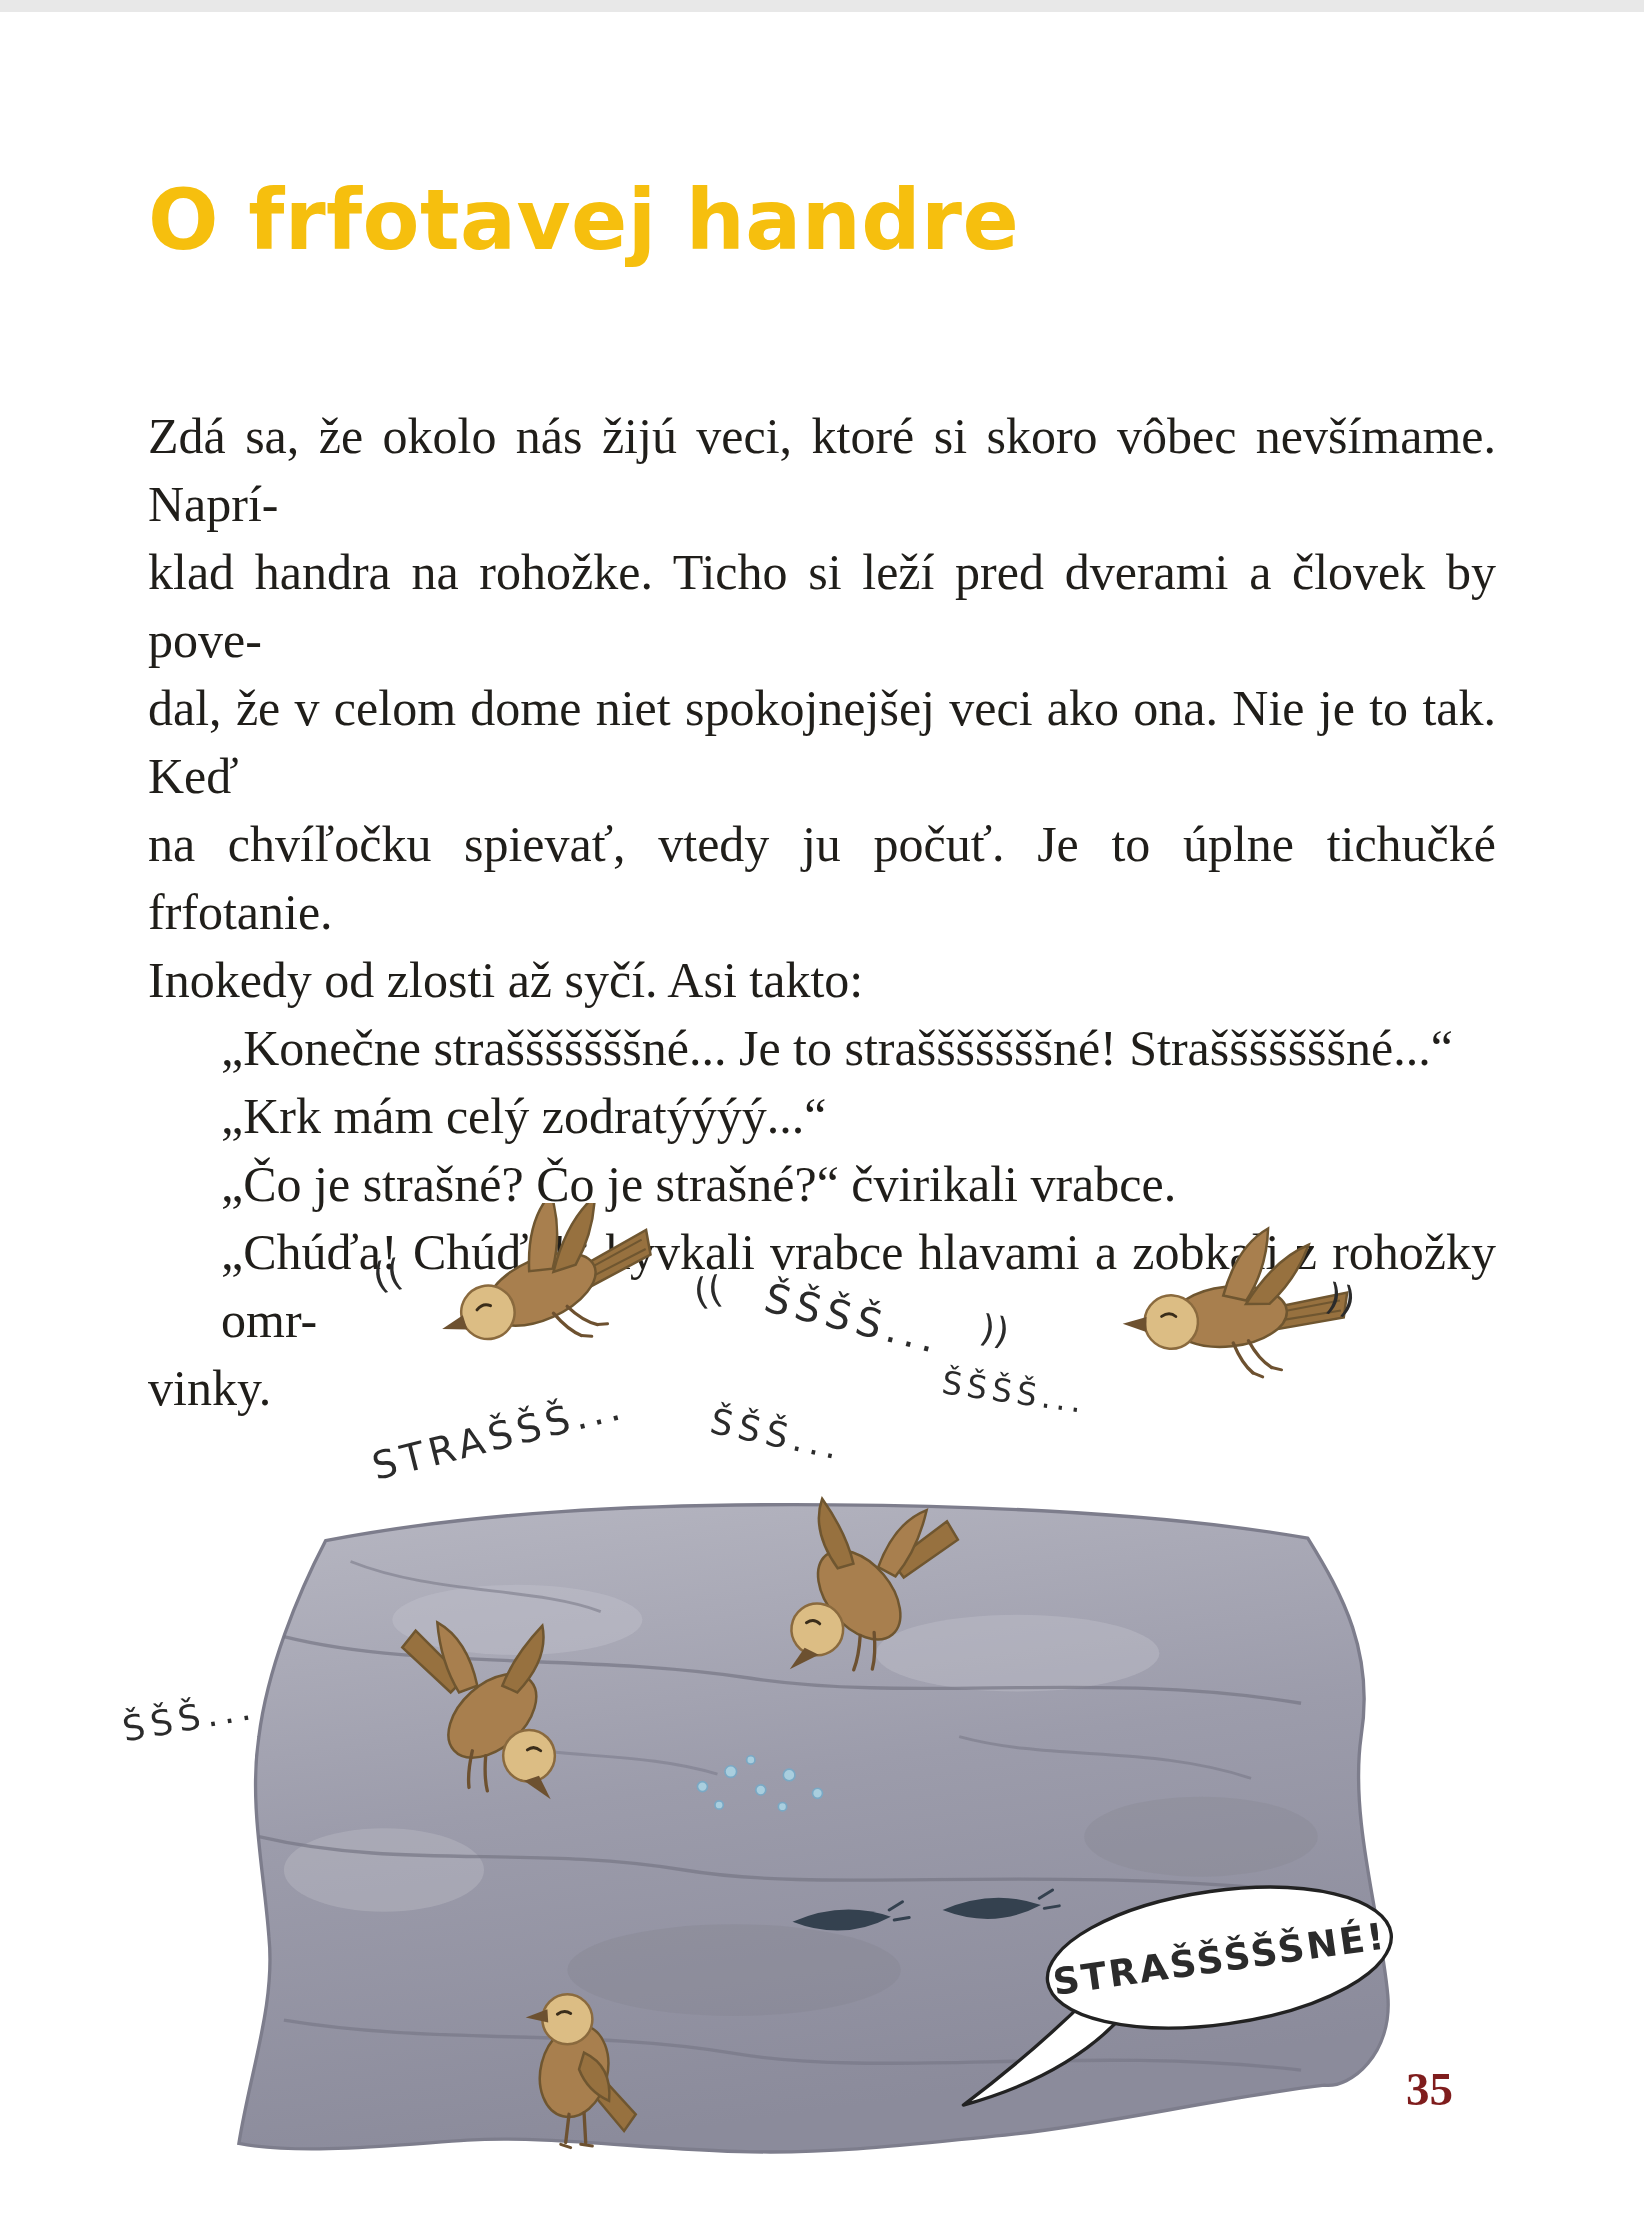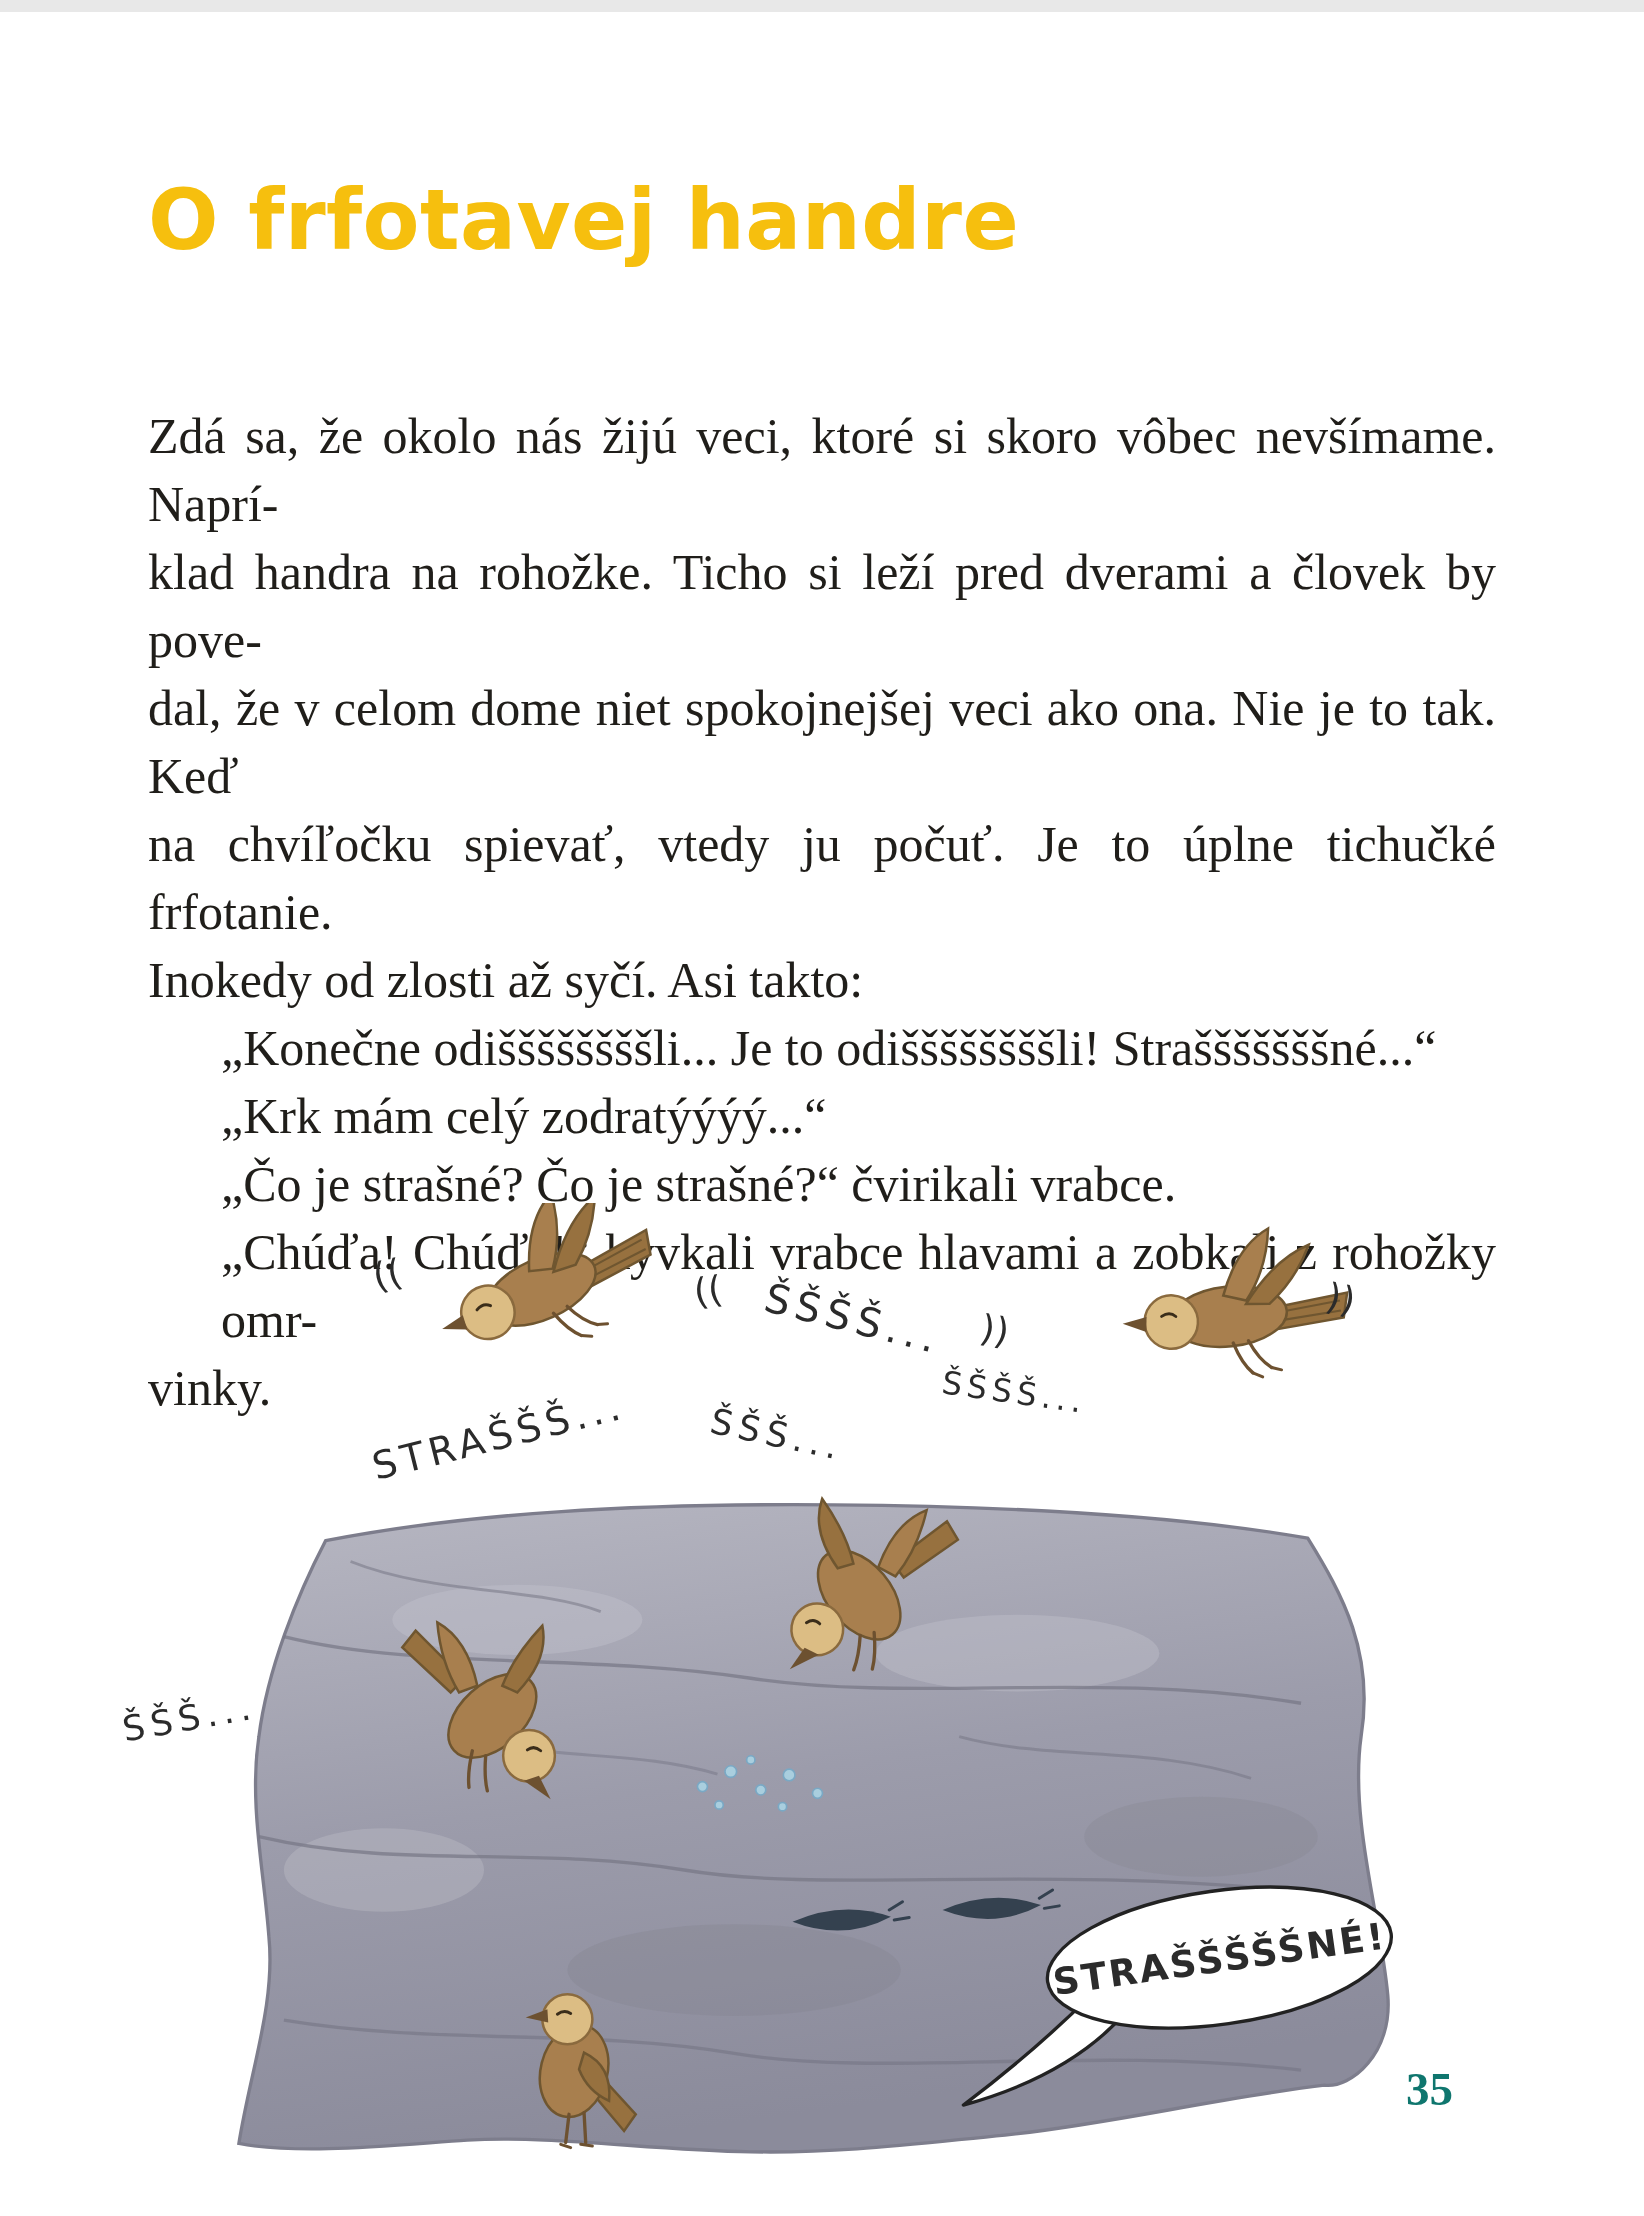--- a/index.html
+++ b/index.html
@@ -23,39 +23,39 @@
     font-size:50px;line-height:68px;
   }
   .line{min-height:68px;}
   .just{text-align:justify;text-align-last:justify;}
   .indent{padding-left:73px;}
   .illustration{
     position:absolute;left:0;top:1191px;width:1645px;height:1013px;
   }
   .page-number{
     position:absolute;left:1406px;top:2050px;
-    font-size:47px;font-weight:700;color:#0f766e;
+    font-size:47px;font-weight:700;color:#7f1d1d;
     font-family:"Liberation Serif",serif;
   }
   svg text{user-select:none;}
 </style>
 </head>
 <body>
 
 <div class="page">
 
   <h1 class="title">O frfotavej handre</h1>
 
   <div class="text-block">
     <div class="line just">Zdá sa, že okolo nás žijú veci, ktoré si skoro vôbec nevšímame. Naprí-</div>
     <div class="line just">klad handra na rohožke. Ticho si leží pred dverami a človek by pove-</div>
     <div class="line just">dal, že v celom dome niet spokojnejšej veci ako ona. Nie je to tak. Keď</div>
     <div class="line just">na chvíľočku spievať, vtedy ju počuť. Je to úplne tichučké frfotanie.</div>
     <div class="line">Inokedy od zlosti až syčí. Asi takto:</div>
-    <div class="line indent">„Konečne odiššššššššli... Je to odiššššššššli! Strašššššššné...“</div>
+    <div class="line indent">„Konečne strašššššššné... Je to strašššššššné! Strašššššššné...“</div>
     <div class="line indent">„Krk mám celý zodratýýýý...“</div>
     <div class="line indent">„Čo je strašné? Čo je strašné?“ čvirikali vrabce.</div>
     <div class="line indent just">„Chúďa! Chúďa!“ kyvkali vrabce hlavami a zobkali z rohožky omr-</div>
     <div class="line">vinky.</div>
   </div>
 
   <div class="illustration">
     <svg viewBox="0 0 1972 1215" width="1645" height="1013" xmlns="http://www.w3.org/2000/svg">
       <defs>
         <linearGradient id="ragG" x1="0" y1="0" x2="0.25" y2="1">

